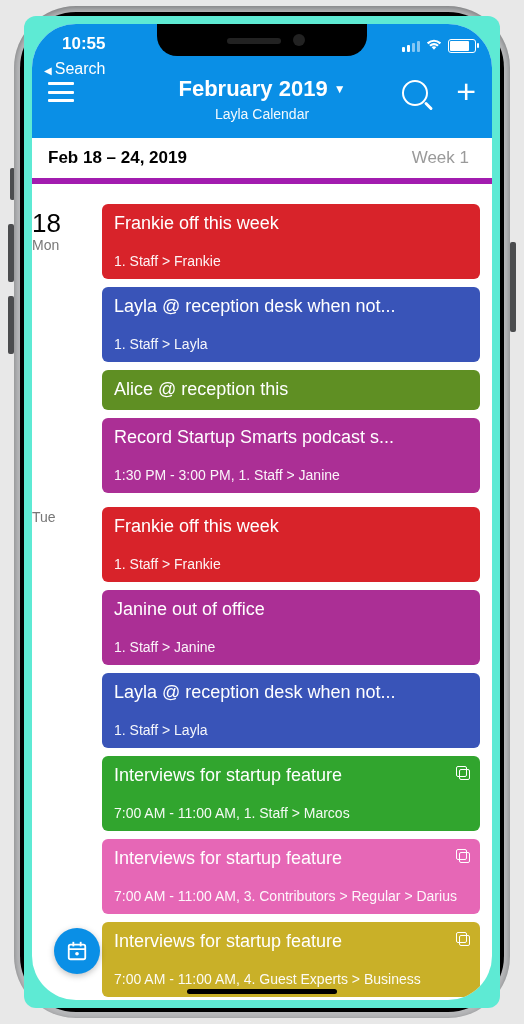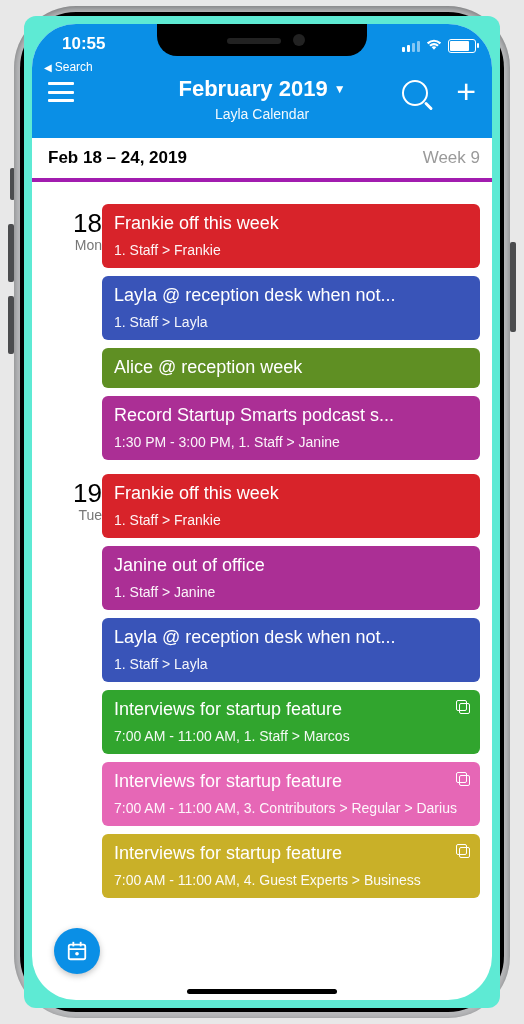--- a/index.html
+++ b/index.html
@@ -26,46 +26,46 @@
   .status{height:36px;position:relative;font-size:17px;font-weight:600}
   .status .time{position:absolute;left:30px;top:10px}
   .status .icons{position:absolute;right:16px;top:12px;display:flex;gap:6px;align-items:center}
   .sig{display:inline-flex;gap:2px;align-items:flex-end}
   .sig i{width:3px;background:#fff;display:inline-block;border-radius:1px;opacity:.5}
   .sig i.on{opacity:1}
   .wifi{width:16px;height:12px}
   .batt{width:26px;height:12px;border:1px solid #fff;border-radius:3px;position:relative}
   .batt:after{content:"";position:absolute;right:-4px;top:3px;width:2px;height:5px;background:#fff;border-radius:1px}
   .batt i{position:absolute;left:1px;top:1px;bottom:1px;width:19px;background:#fff;border-radius:1px}
-  .back{position:absolute;left:12px;top:36px;font-size:12px;color:#fff}
+  .back{position:absolute;left:12px;top:36px;font-size:16px;color:#fff}
   .back:before{content:"◀";font-size:10px;margin-right:3px}
   .nav{position:relative;height:78px}
   .nav-title{position:absolute;left:0;right:0;top:16px;text-align:center;font-size:22px;font-weight:700}
   .nav-title .caret{font-size:12px;margin-left:6px;display:inline-block;transform:translateY(-3px)}
   .nav-sub{position:absolute;left:0;right:0;top:46px;text-align:center;font-size:14px;opacity:.95}
   .menu-btn{position:absolute;left:16px;top:22px;width:26px;height:20px;display:flex;flex-direction:column;justify-content:space-between}
   .menu-btn i{height:3px;background:#fff;border-radius:1px;display:block}
   .search-btn{position:absolute;right:64px;top:20px}
   .add-btn{position:absolute;right:16px;top:12px;font-size:34px;font-weight:300}
   .mag{width:22px;height:22px;border:2.5px solid #fff;border-radius:50%;position:relative;display:block}
   .mag:after{content:"";position:absolute;width:3px;height:10px;background:#fff;border-radius:2px;right:-4px;bottom:-7px;transform:rotate(-45deg)}
   
-  .weekhdr{display:flex;justify-content:space-between;align-items:flex-end;padding:10px 12px 10px 16px;border-bottom:4px solid #a21caf;font-size:17px}
+  .weekhdr{display:flex;justify-content:space-between;align-items:flex-end;padding:10px 23px 10px 16px;border-bottom:6px solid #a21caf;font-size:17px}
   .weekhdr .range{color:#000;font-weight:600}
   .weekhdr .wk{color:#9a9a9a}
   
   .list{position:absolute;left:0;right:0;top:174px;bottom:0;overflow:hidden}
   .day-row{display:flex}
-  .day-col{width:70px;min-width:70px;text-align:right;padding-top:10px}
+  .day-col{width:70px;min-width:70px;text-align:left;padding-top:10px}
   .day-col .num{font-size:26px;color:#000}
   .day-col .dow{font-size:14px;color:#777;margin-top:-2px}
   .ev-col{flex:1;padding:6px 12px 0 0}
   .event{border-radius:6px;padding:9px 12px 10px 12px;margin-bottom:8px;color:#fff;position:relative}
   .event .title{font-size:18px;font-weight:500;white-space:nowrap;overflow:hidden;text-overflow:ellipsis}
-  .event .sub{font-size:14px;margin-top:8px;opacity:.95}
+  .event .sub{font-size:14px;margin-top:19px;opacity:.95}
   .copy-ic{position:absolute;right:10px;top:10px;width:14px;height:14px}
   .copy-ic:before,.copy-ic:after{content:"";position:absolute;border:1.5px solid #fff;border-radius:2px;width:9px;height:9px}
   .copy-ic:before{left:0;top:0}
   .copy-ic:after{left:3px;top:3px;background:rgba(255,255,255,0)}
   
   .fab{position:absolute;left:22px;bottom:26px;width:46px;height:46px;border-radius:50%;background:#0a8fe6;display:flex;align-items:center;justify-content:center;box-shadow:0 2px 6px rgba(0,0,0,.25);z-index:15}
   .fab svg{width:22px;height:22px}
 </style>
 </head>
 <body>
@@ -110,50 +110,49 @@
             <div class="nav-sub">Layla Calendar</div>
             <span class="search-btn">
                   <span class="mag"></span>
                 </span>
             <span class="add-btn">+</span>
           </div>
         </div>
 
         <div class="weekhdr">
           <span class="range">Feb 18 – 24, 2019</span>
-          <span class="wk">Week 9</span>
+          <span class="wk">Week 1</span>
         </div>
 
         <div class="list" id="list">
               <div class="day-row">
                 <div class="day-col">
                   <div class="num">18</div>
                   <div class="dow">Mon</div>
                 </div>
                 <div class="ev-col">
                   <div class="event" style="background: rgb(216, 35, 42);">
                     <div class="title">Frankie off this week</div>
                     <div class="sub">1. Staff &gt; Frankie</div>
                   </div>
                   <div class="event" style="background: rgb(57, 84, 184);">
                     <div class="title">Layla @ reception desk when not...</div>
                     <div class="sub">1. Staff &gt; Layla</div>
                   </div>
                   <div class="event" style="background: rgb(95, 143, 35);">
-                    <div class="title">Alice @ reception week</div>
+                    <div class="title">Alice @ reception this</div>
                   </div>
                   <div class="event" style="background: rgb(171, 47, 149);">
                     <div class="title">Record Startup Smarts podcast s...</div>
                     <div class="sub">1:30 PM - 3:00 PM, 1. Staff &gt; Janine</div>
                   </div>
                 </div>
               </div>
               <div class="day-row">
                 <div class="day-col">
-                  <div class="num">19</div>
                   <div class="dow">Tue</div>
                 </div>
                 <div class="ev-col">
                   <div class="event" style="background: rgb(216, 35, 42);">
                     <div class="title">Frankie off this week</div>
                     <div class="sub">1. Staff &gt; Frankie</div>
                   </div>
                   <div class="event" style="background: rgb(171, 47, 149);">
                     <div class="title">Janine out of office</div>
                     <div class="sub">1. Staff &gt; Janine</div>

